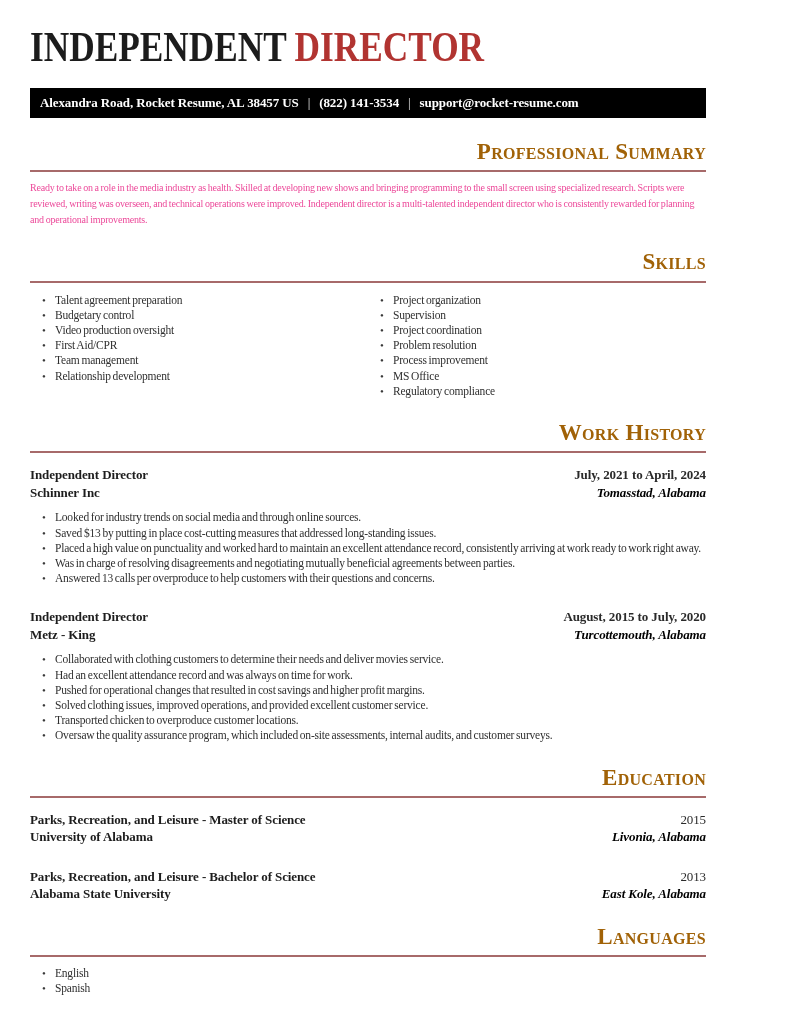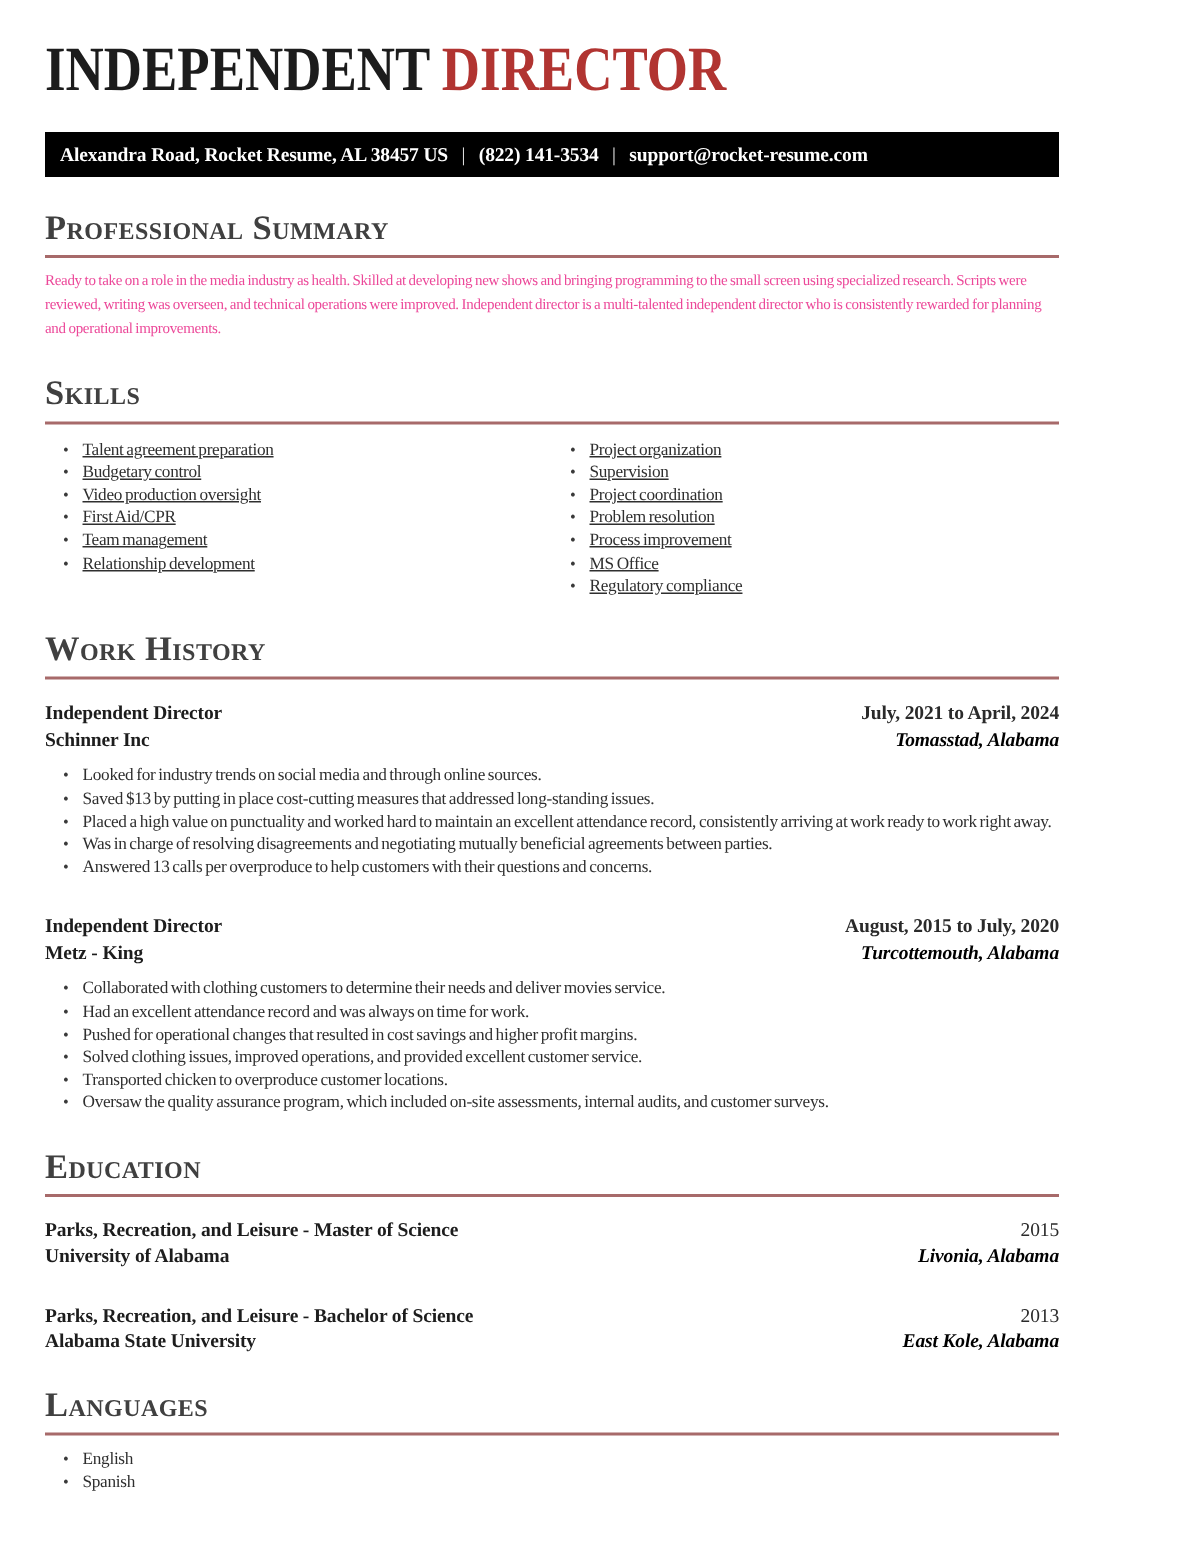--- a/index.html
+++ b/index.html
@@ -24,40 +24,40 @@
     margin-top:20px;background:var(--bar_bg);color:#ffffff;
     height:30px;display:flex;align-items:center;gap:9px;
     padding:0 10px;font-size:13px;font-weight:bold;
     letter-spacing:-0.1px;
   }
   .contact-bar .sep{font-weight:normal;color:#e8e8e8;}
   
   .section{margin-top:21px;}
   .section-heading{
     margin:0;font-variant:small-caps;font-size:23px;font-weight:bold;
-    color:#404040;line-height:1.1;letter-spacing:0.3px;
+    color:#a16207;line-height:1.1;letter-spacing:0.3px;text-align:right;
   }
   .rule{border:none;border-top:2px solid var(--rule);margin:6px 0 0 0;}
   .summary-text{
     margin:8px 0 0 0;font-size:10px;line-height:16px;color:#ec4899;
     letter-spacing:-0.2px;word-spacing:-0.5px;
   }
   
   ul.bullets{list-style:none;margin:9px 0 0 0;padding:0 0 0 12px;}
   ul.bullets li{
     position:relative;padding-left:13px;
     font-size:11.5px;line-height:15.2px;color:#2f2f2f;
     letter-spacing:-0.2px;word-spacing:-0.8px;
   }
   ul.bullets li::before{
     content:"\2022";position:absolute;left:0;top:0;
     font-size:11px;color:#3a3a3a;
   }
   .two-col{display:flex;margin-top:1px;}
-  .two-col ul{flex:1 1 50%;text-decoration:underline;}
+  .two-col ul{flex:1 1 50%;}
   .two-col ul + ul{margin-left:0;}
   
   .entry{margin-top:13px;}
   .entry + .entry{margin-top:22px;}
   .entry-row{
     display:flex;justify-content:space-between;align-items:baseline;
     font-size:13px;line-height:17.5px;letter-spacing:-0.1px;
   }
   .strong{font-weight:bold;color:#1d1d1d;}
   .dates{font-weight:bold;color:#2a2a2a;}

